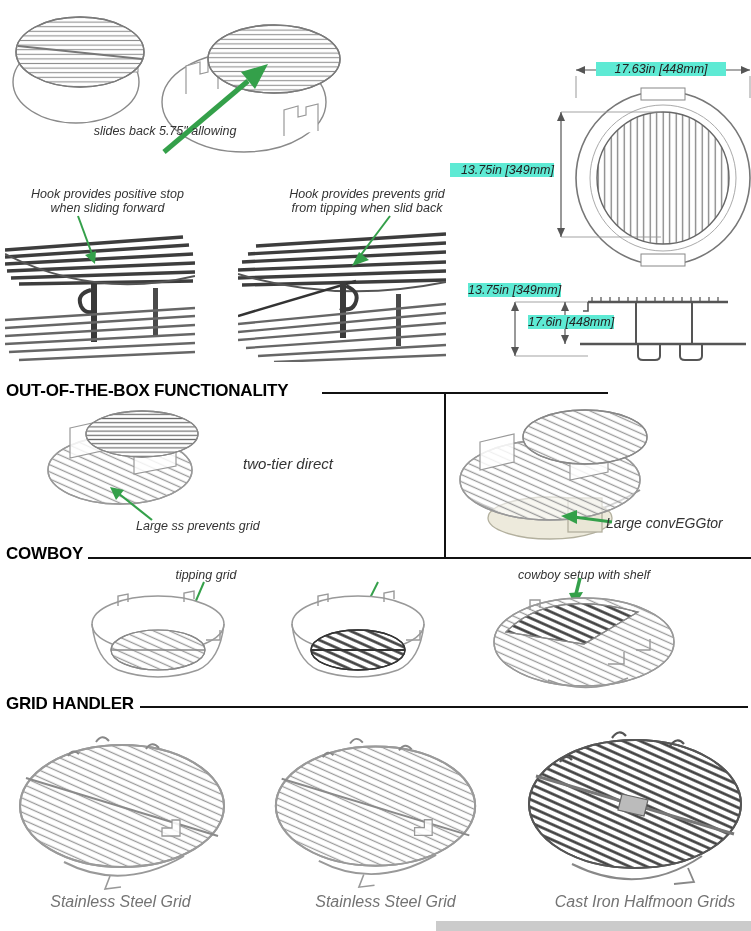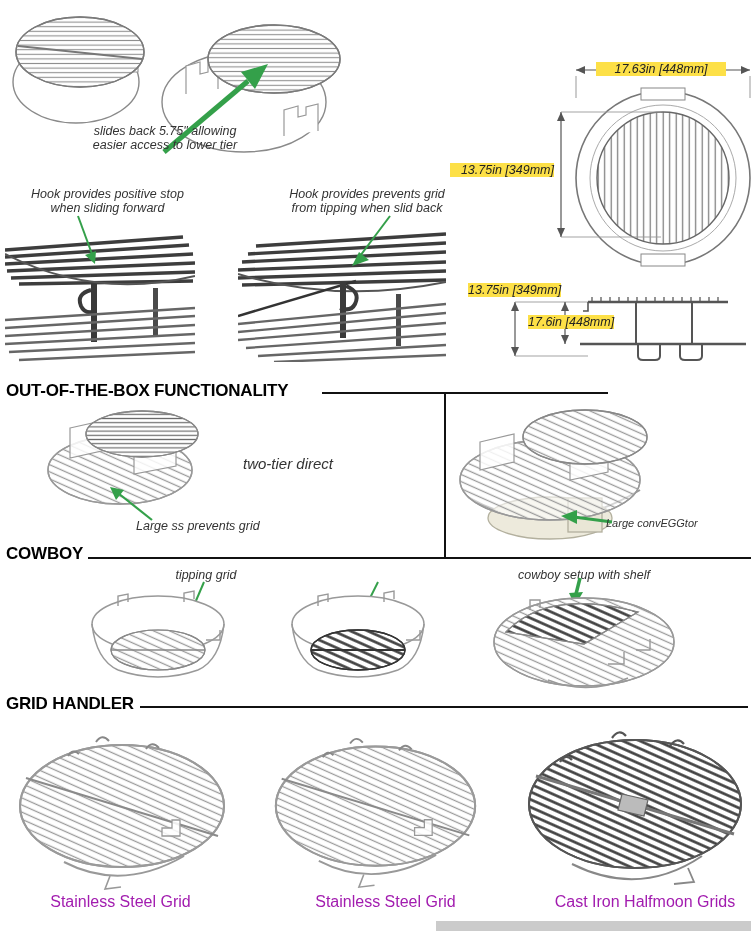--- a/index.html
+++ b/index.html
@@ -3,23 +3,23 @@
 <meta charset="utf-8">
 <style>
   html,body{margin:0;padding:0;background:#fff;}
   #canvas{position:relative;width:751px;height:931px;background:#fff;overflow:hidden;
           font-family:"Liberation Sans", sans-serif;color:#222;}
   .abs{position:absolute;}
   .cap{position:absolute;font-style:italic;font-size:12.5px;line-height:14px;color:#333;}
   .capc{text-align:center;}
   .hdr{position:absolute;font-weight:bold;font-size:17px;letter-spacing:-0.2px;color:#000;white-space:nowrap;text-align:right;}
   .rule{position:absolute;background:#111;}
-  .dim{position:absolute;font-style:italic;font-size:12.5px;color:#222;background:#fde047;white-space:nowrap;}
+  .dim{position:absolute;font-style:italic;font-size:12.5px;color:#222;background:#5eead4;white-space:nowrap;}
   .bigcap{position:absolute;font-style:italic;font-size:15px;color:#333;text-align:center;}
-  .bottomcap{position:absolute;font-size:16px;color:#a21caf;text-align:center;}
+  .bottomcap{position:absolute;font-style:italic;font-size:16px;color:#737373;text-align:center;}
   svg{display:block;}
 </style>
 </head>
 <body>
 
 <div id="canvas">
 
   <svg width="0" height="0" style="position:absolute">
     <defs>
       <pattern id="pH" width="5" height="4.6" patternUnits="userSpaceOnUse">
@@ -53,21 +53,20 @@
     <path d="M30,80 v-28 l14,-4 v12 l8,-2 v-8 l10,-3 v28" fill="#fff" stroke="#999" stroke-width="1.2"></path>
     <path d="M128,122 v-26 l14,-4 v11 l8,-2 v-8 l12,-3 v27" fill="#fff" stroke="#999" stroke-width="1.2"></path>
     <ellipse cx="118" cy="45" rx="66" ry="34" fill="#fff" stroke="#7a7a7a" stroke-width="1.4"></ellipse>
     <ellipse cx="118" cy="45" rx="66" ry="34" fill="url(#pH)" stroke="#7a7a7a" stroke-width="1.4"></ellipse>
     <line x1="8" y1="138" x2="92" y2="67" stroke="#34a04a" stroke-width="5"></line>
     <polygon points="112,50 99,75 85,58" fill="#34a04a"></polygon>
   </svg>
 
   <div class="cap capc" style="left:55px;top:124px;width:220px">
     <span style="display:block">slides back 5.75" allowing</span>
-    <span style="display:block">easier access to lower tier</span>
   </div>
 
   <div class="cap capc" style="left:25px;top:187px;width:165px">
     <span style="display:block">Hook provides positive stop</span>
     <span style="display:block">when sliding forward</span>
   </div>
   <div class="cap capc" style="left:283px;top:187px;width:168px">
     <span style="display:block">Hook provides prevents grid</span>
     <span style="display:block">from tipping when slid back</span>
   </div>
@@ -212,21 +211,21 @@
     <ellipse cx="100" cy="78" rx="90" ry="40" fill="url(#pD)" stroke="#999" stroke-width="1.4"></ellipse>
     <path d="M30,40 L64,32 L64,60 L30,68 Z" fill="rgba(255,255,255,0.85)" stroke="#999" stroke-width="1.2"></path>
     <path d="M120,50 L158,42 L158,70 L120,78 Z" fill="rgba(255,255,255,0.85)" stroke="#999" stroke-width="1.2"></path>
     <ellipse cx="135" cy="35" rx="62" ry="27" fill="#fff" stroke="#888" stroke-width="1.3"></ellipse>
     <ellipse cx="135" cy="35" rx="62" ry="27" fill="url(#pD)" stroke="#888" stroke-width="1.3"></ellipse>
   </svg>
   <svg class="abs" style="left:556px;top:507px" width="58" height="24" viewBox="0 0 58 24">
     <line x1="56" y1="15" x2="18" y2="10" stroke="#34a04a" stroke-width="3.2"></line>
     <polygon points="5,9 21,3 21,17" fill="#34a04a"></polygon>
   </svg>
-  <div class="cap" style="left:606px;top:516px;font-size:11px">Large convEGGtor</div>
+  <div class="cap" style="left:606px;top:516px;font-size:14px">Large convEGGtor</div>
 
   <div class="hdr" style="left:6px;top:544px">COWBOY</div>
   <div class="rule" style="left:88px;top:557px;width:663px;height:2px"></div>
 
   <div class="cap capc" style="left:156px;top:568px;width:100px">tipping grid</div>
   <div class="cap capc" style="left:510px;top:568px;width:148px">cowboy setup with shelf</div>
 
   <svg class="abs" style="left:182px;top:580px" width="30" height="44" viewBox="0 0 30 44">
     <line x1="22" y1="2" x2="10" y2="30" stroke="#34a04a" stroke-width="2"></line>
     <polygon points="6,40 6,27 17,32" fill="#34a04a"></polygon>

